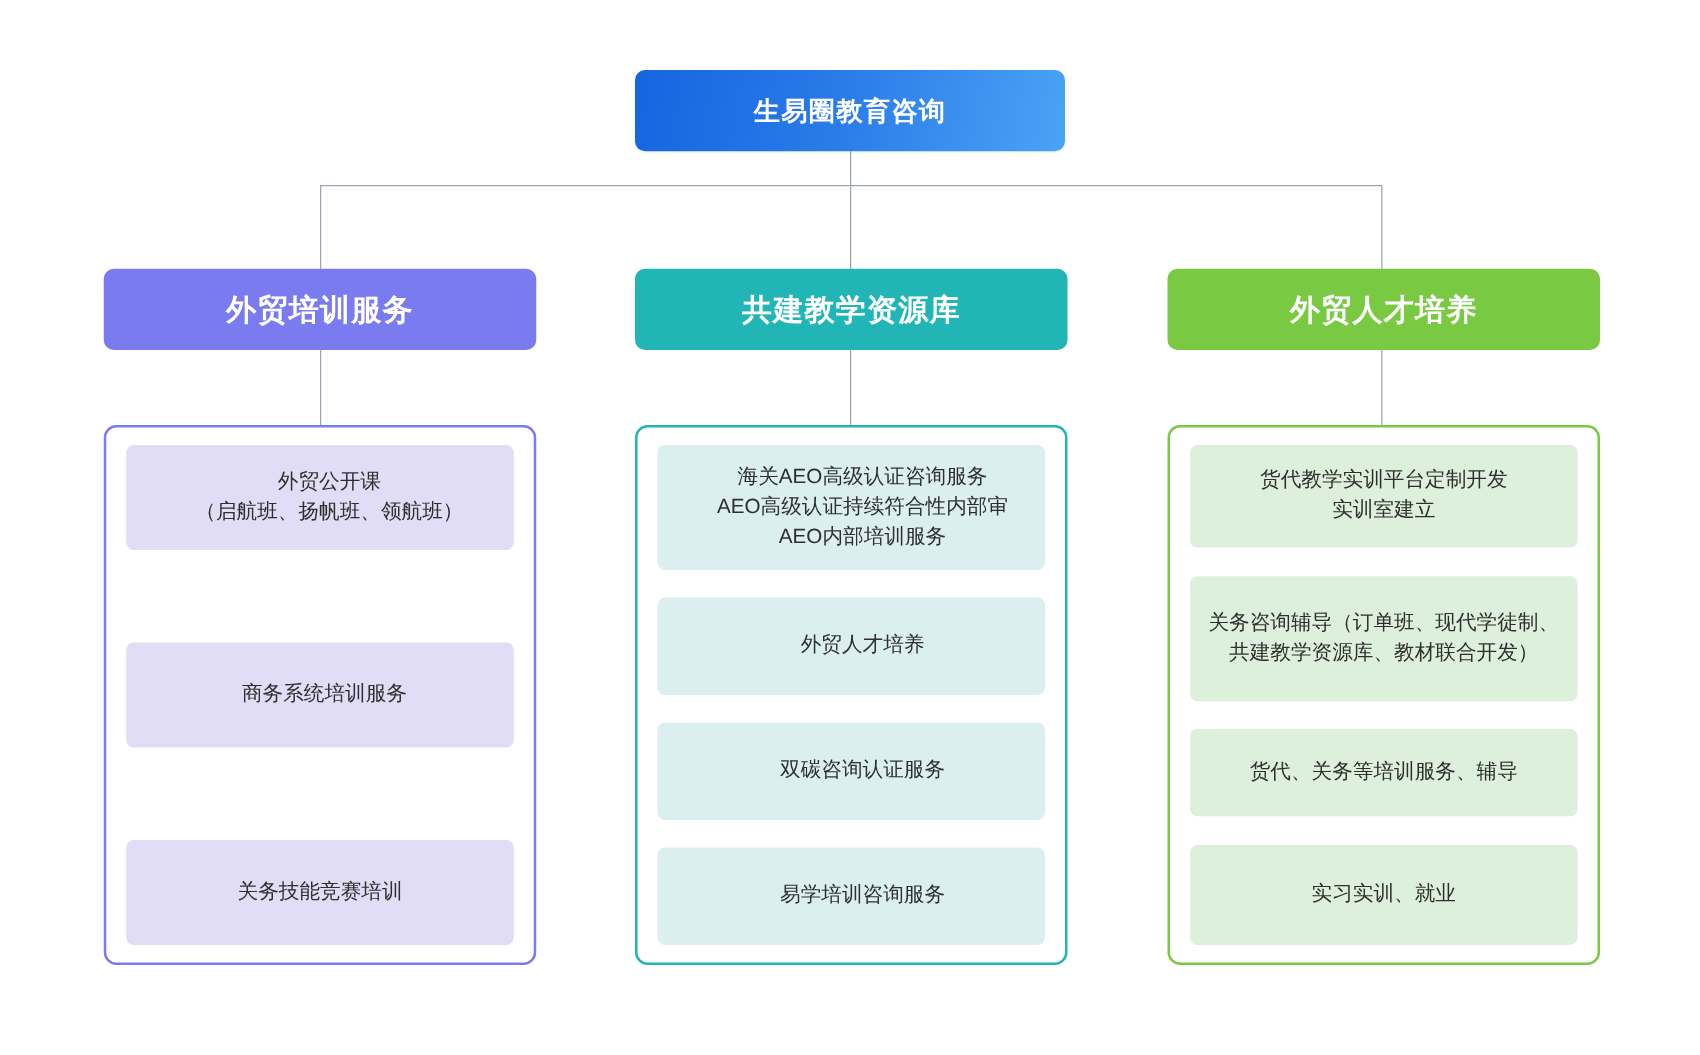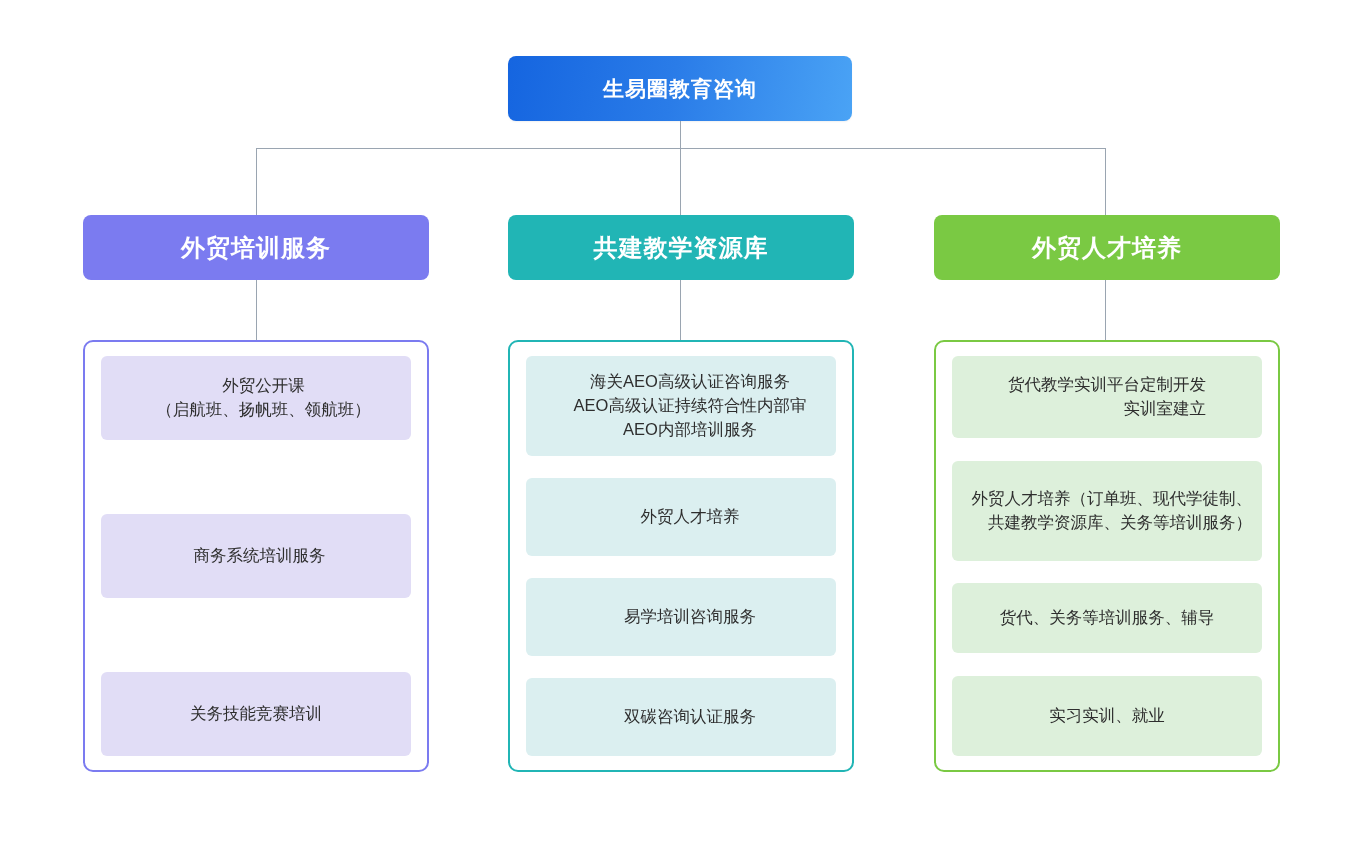--- a/index.html
+++ b/index.html
@@ -110,21 +110,21 @@
   .col-0 .item-card  { background: #e1ddf6; }
 
   
   .col-1 .cat-header { background: #21b5b5; }
   .col-1 .cat-body   { border-color: #21b5b5; }
   .col-1 .item-card  { background: #dbeff0; padding-left: 28px; }
 
   
   .col-2 .cat-header { background: #7ac943; }
   .col-2 .cat-body   { border-color: #7ac943; }
-  .col-2 .item-card  { background: #ddf0db; text-align: right; }
+  .col-2 .item-card  { background: #ddf0db; }
 </style>
 </head>
 <body>
 
 <div id="chart">
 
   <div class="root-node">
     <span class="label">生易圈教育咨询</span>
   </div>
 
@@ -152,31 +152,31 @@
 
   <div class="column col-1">
     <div class="cat-header">
       <span class="label">共建教学资源库</span>
     </div>
     <div class="cat-body">
       <div class="item-card" style="min-height:100px;">海关AEO高级认证咨询服务
 AEO高级认证持续符合性内部审
 AEO内部培训服务</div>
       <div class="item-card" style="min-height:78px;">外贸人才培养</div>
+      <div class="item-card" style="min-height:78px;">双碳咨询认证服务</div>
       <div class="item-card" style="min-height:78px;">易学培训咨询服务</div>
-      <div class="item-card" style="min-height:78px;">双碳咨询认证服务</div>
     </div>
   </div>
 
   <div class="column col-2">
     <div class="cat-header">
       <span class="label">外贸人才培养</span>
     </div>
     <div class="cat-body">
       <div class="item-card" style="min-height:82px;">货代教学实训平台定制开发
 实训室建立</div>
-      <div class="item-card" style="min-height:100px;">外贸人才培养（订单班、现代学徒制、共建教学资源库、关务等培训服务）</div>
+      <div class="item-card" style="min-height:100px;">关务咨询辅导（订单班、现代学徒制、共建教学资源库、教材联合开发）</div>
       <div class="item-card" style="min-height:70px;">货代、关务等培训服务、辅导</div>
       <div class="item-card" style="min-height:80px;">实习实训、就业</div>
     </div>
   </div>
 
 </div>
 
 </body></html>

